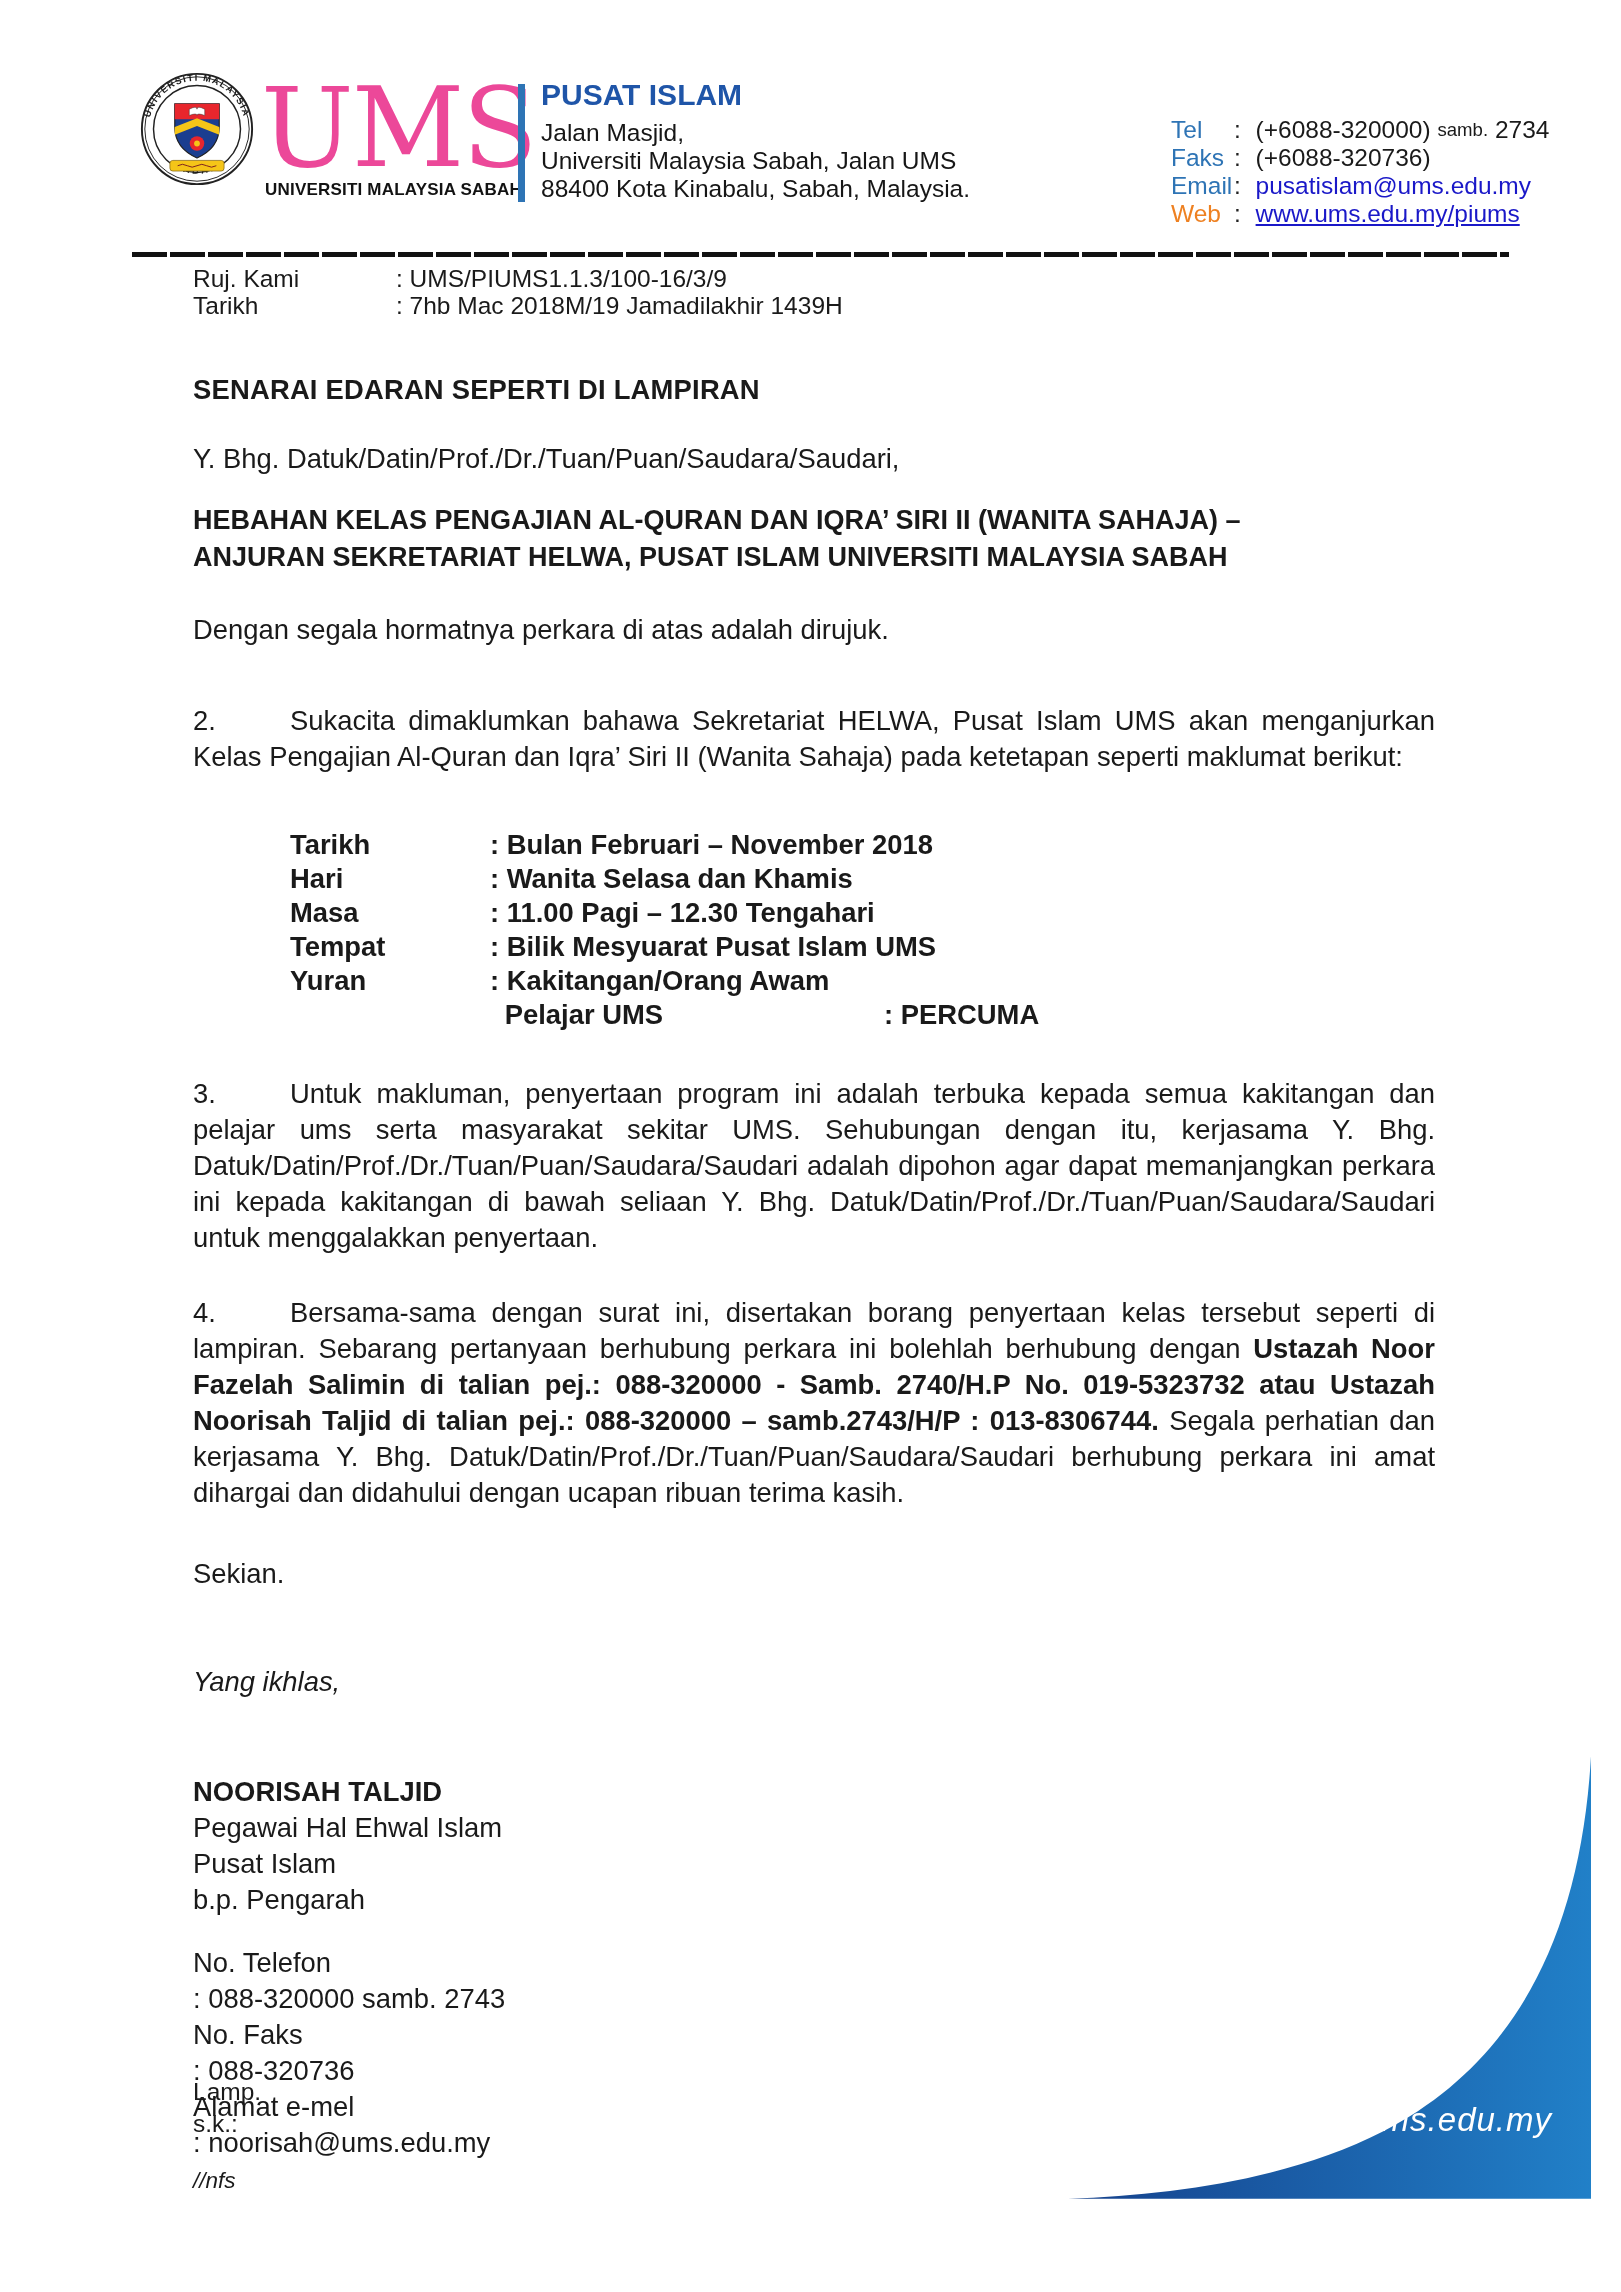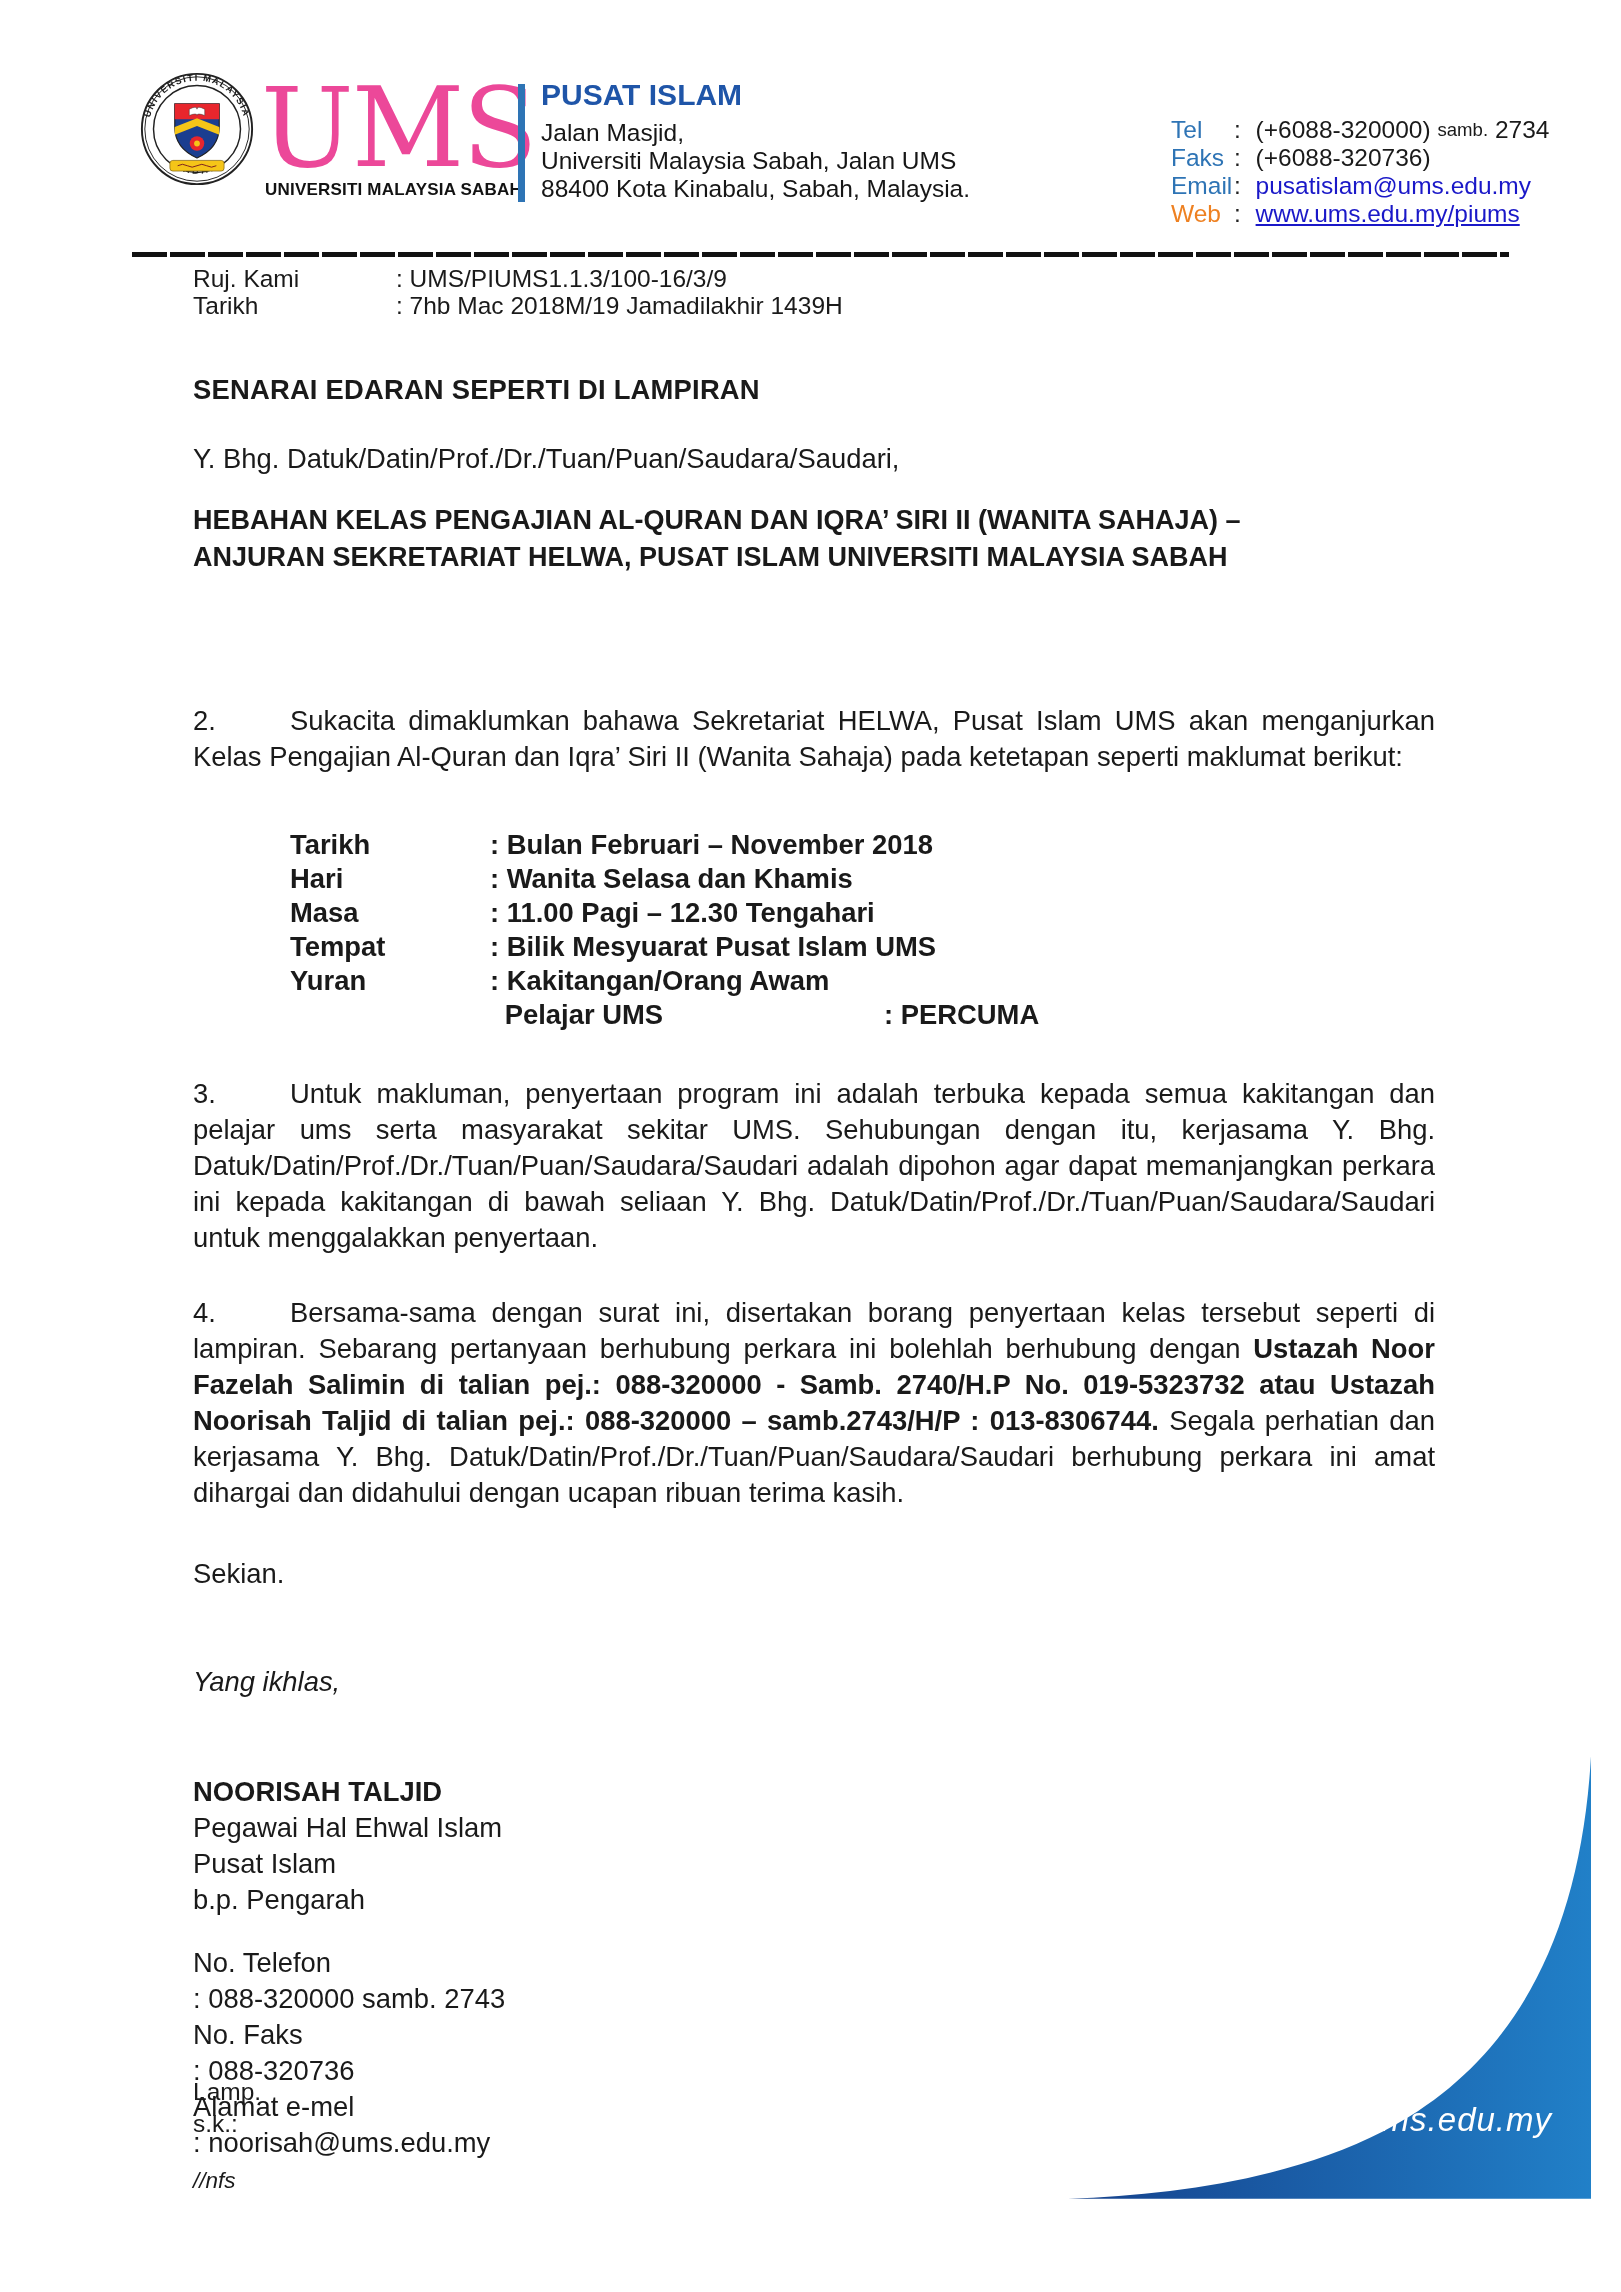--- a/index.html
+++ b/index.html
@@ -155,20 +155,21 @@
   </div>
 
   <div class="abs circulation">SENARAI EDARAN SEPERTI DI LAMPIRAN</div>
   <div class="abs salutation">Y. Bhg. Datuk/Datin/Prof./Dr./Tuan/Puan/Saudara/Saudari,</div>
 
   <div class="abs subject">
     <div>HEBAHAN KELAS PENGAJIAN AL-QURAN DAN IQRA’ SIRI II (WANITA SAHAJA) –</div>
     <div>ANJURAN SEKRETARIAT HELWA, PUSAT ISLAM UNIVERSITI MALAYSIA SABAH</div>
   </div>
 
+  <div class="abs para1">Dengan segala hormatnya perkara di atas adalah dirujuk.</div>
 
   <p class="abs para para2"><span class="pnum">2.</span><span>Sukacita dimaklumkan bahawa Sekretariat HELWA, Pusat Islam UMS akan menganjurkan Kelas Pengajian Al-Quran dan Iqra’ Siri II (Wanita Sahaja) pada ketetapan seperti maklumat berikut:</span></p>
 
   <div class="abs details">
     <div class="d-row">
       <span class="d-label">Tarikh</span>
         <span>: Bulan Februari – November 2018</span>
     </div>
     <div class="d-row">
       <span class="d-label">Hari</span>

